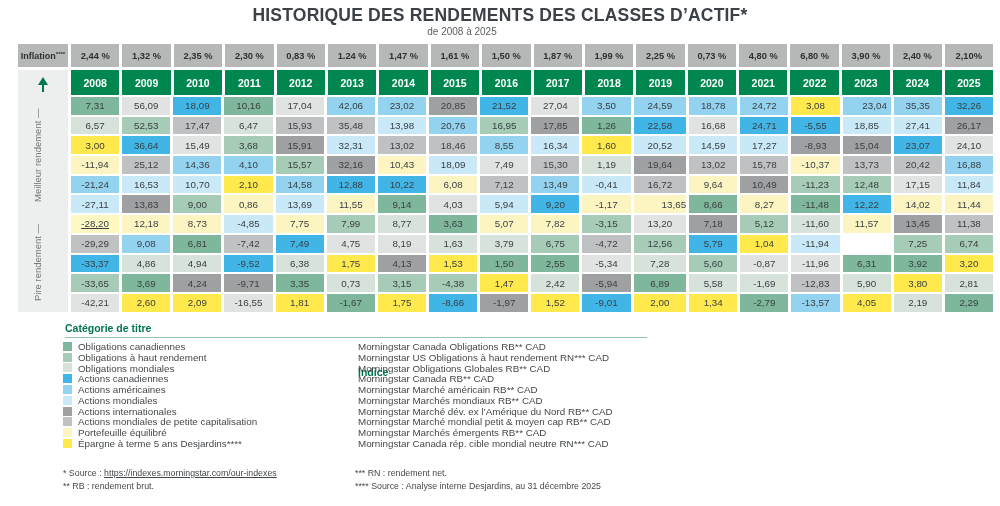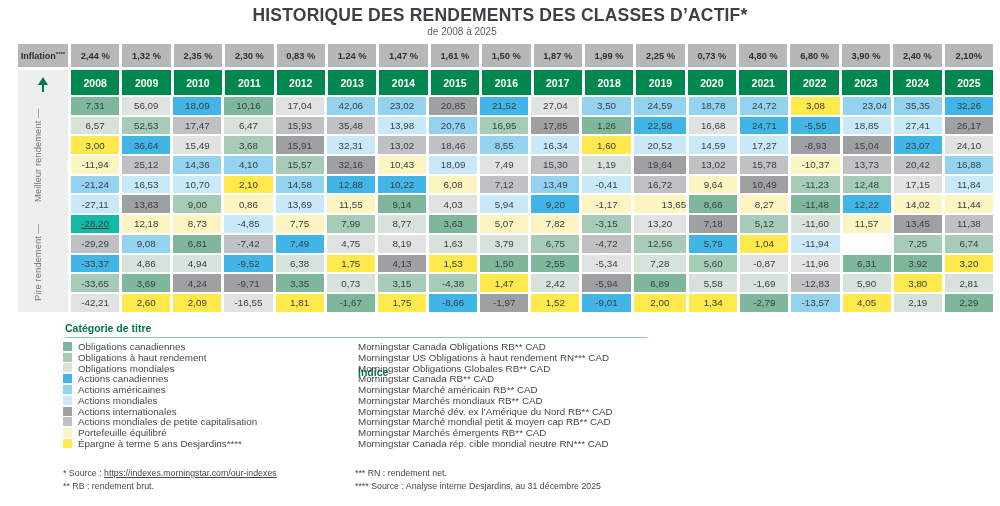--- a/index.html
+++ b/index.html
@@ -219,21 +219,21 @@
         <div class="ret-cell" style="background: rgb(201, 232, 248);">5,94</div>
         <div class="ret-cell" style="background: rgb(65, 182, 230);">9,20</div>
         <div class="ret-cell" style="background: rgb(252, 245, 194);">-1,17</div>
         <div class="ret-cell" style="background: rgb(252, 245, 194); padding-left: 28px;">13,65</div>
         <div class="ret-cell" style="background: rgb(126, 183, 155);">8,66</div>
         <div class="ret-cell" style="background: rgb(252, 245, 194);">8,27</div>
         <div class="ret-cell" style="background: rgb(126, 183, 155);">-11,48</div>
         <div class="ret-cell" style="background: rgb(65, 182, 230);">12,22</div>
         <div class="ret-cell" style="background: rgb(252, 245, 194);">14,02</div>
         <div class="ret-cell" style="background: rgb(252, 245, 194);">11,44</div>
-        <div class="ret-cell" style="background: #14b8a6; text-decoration: underline;">-28,20</div>
+        <div class="ret-cell" style="background: #fef9c3; text-decoration: underline;">-28,20</div>
         <div class="ret-cell" style="background: rgb(252, 245, 194);">12,18</div>
         <div class="ret-cell" style="background: rgb(252, 245, 194);">8,73</div>
         <div class="ret-cell" style="background: rgb(201, 232, 248);">-4,85</div>
         <div class="ret-cell" style="background: rgb(252, 245, 194);">7,75</div>
         <div class="ret-cell" style="background: rgb(166, 203, 182);">7,99</div>
         <div class="ret-cell" style="background: rgb(215, 226, 219);">8,77</div>
         <div class="ret-cell" style="background: rgb(126, 183, 155);">3,63</div>
         <div class="ret-cell" style="background: rgb(252, 245, 194);">5,07</div>
         <div class="ret-cell" style="background: rgb(252, 245, 194);">7,82</div>
         <div class="ret-cell" style="background: rgb(166, 203, 182);">-3,15</div>

